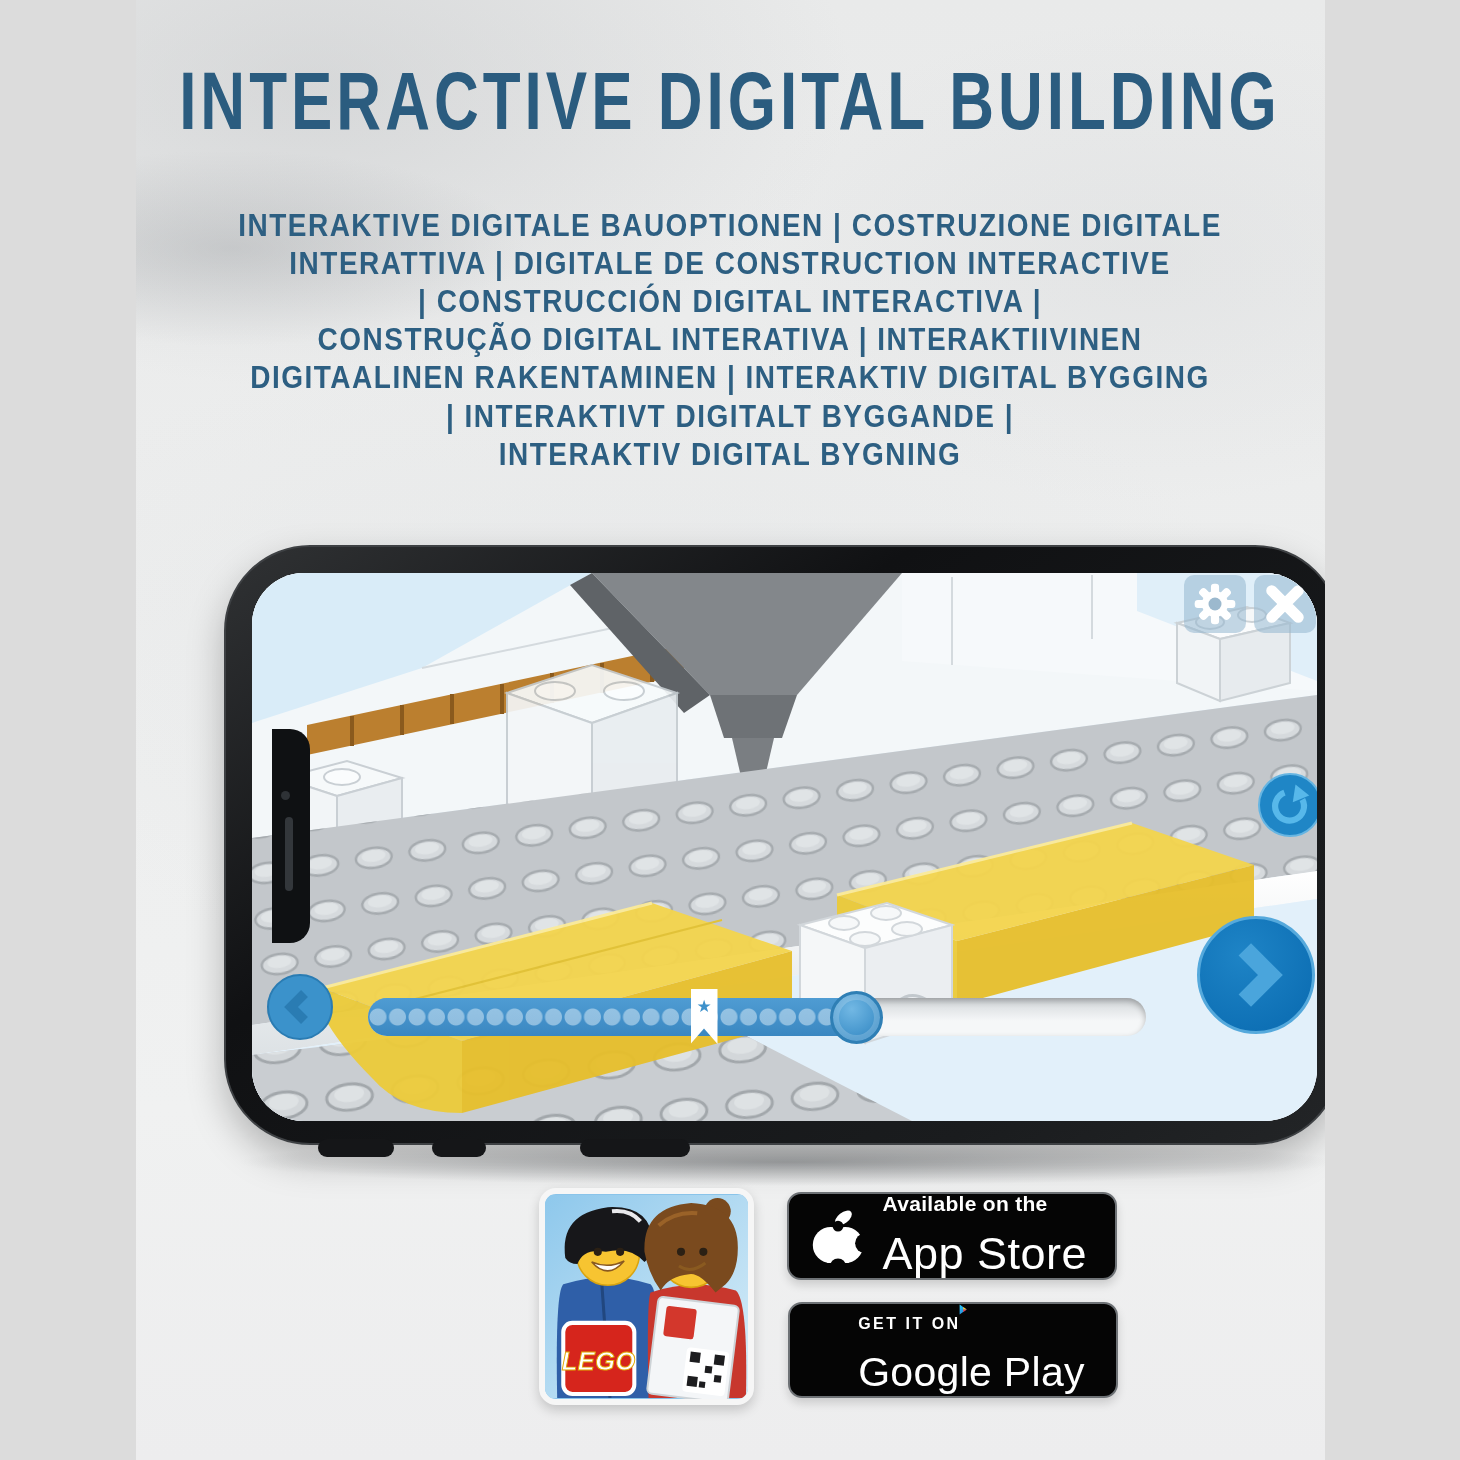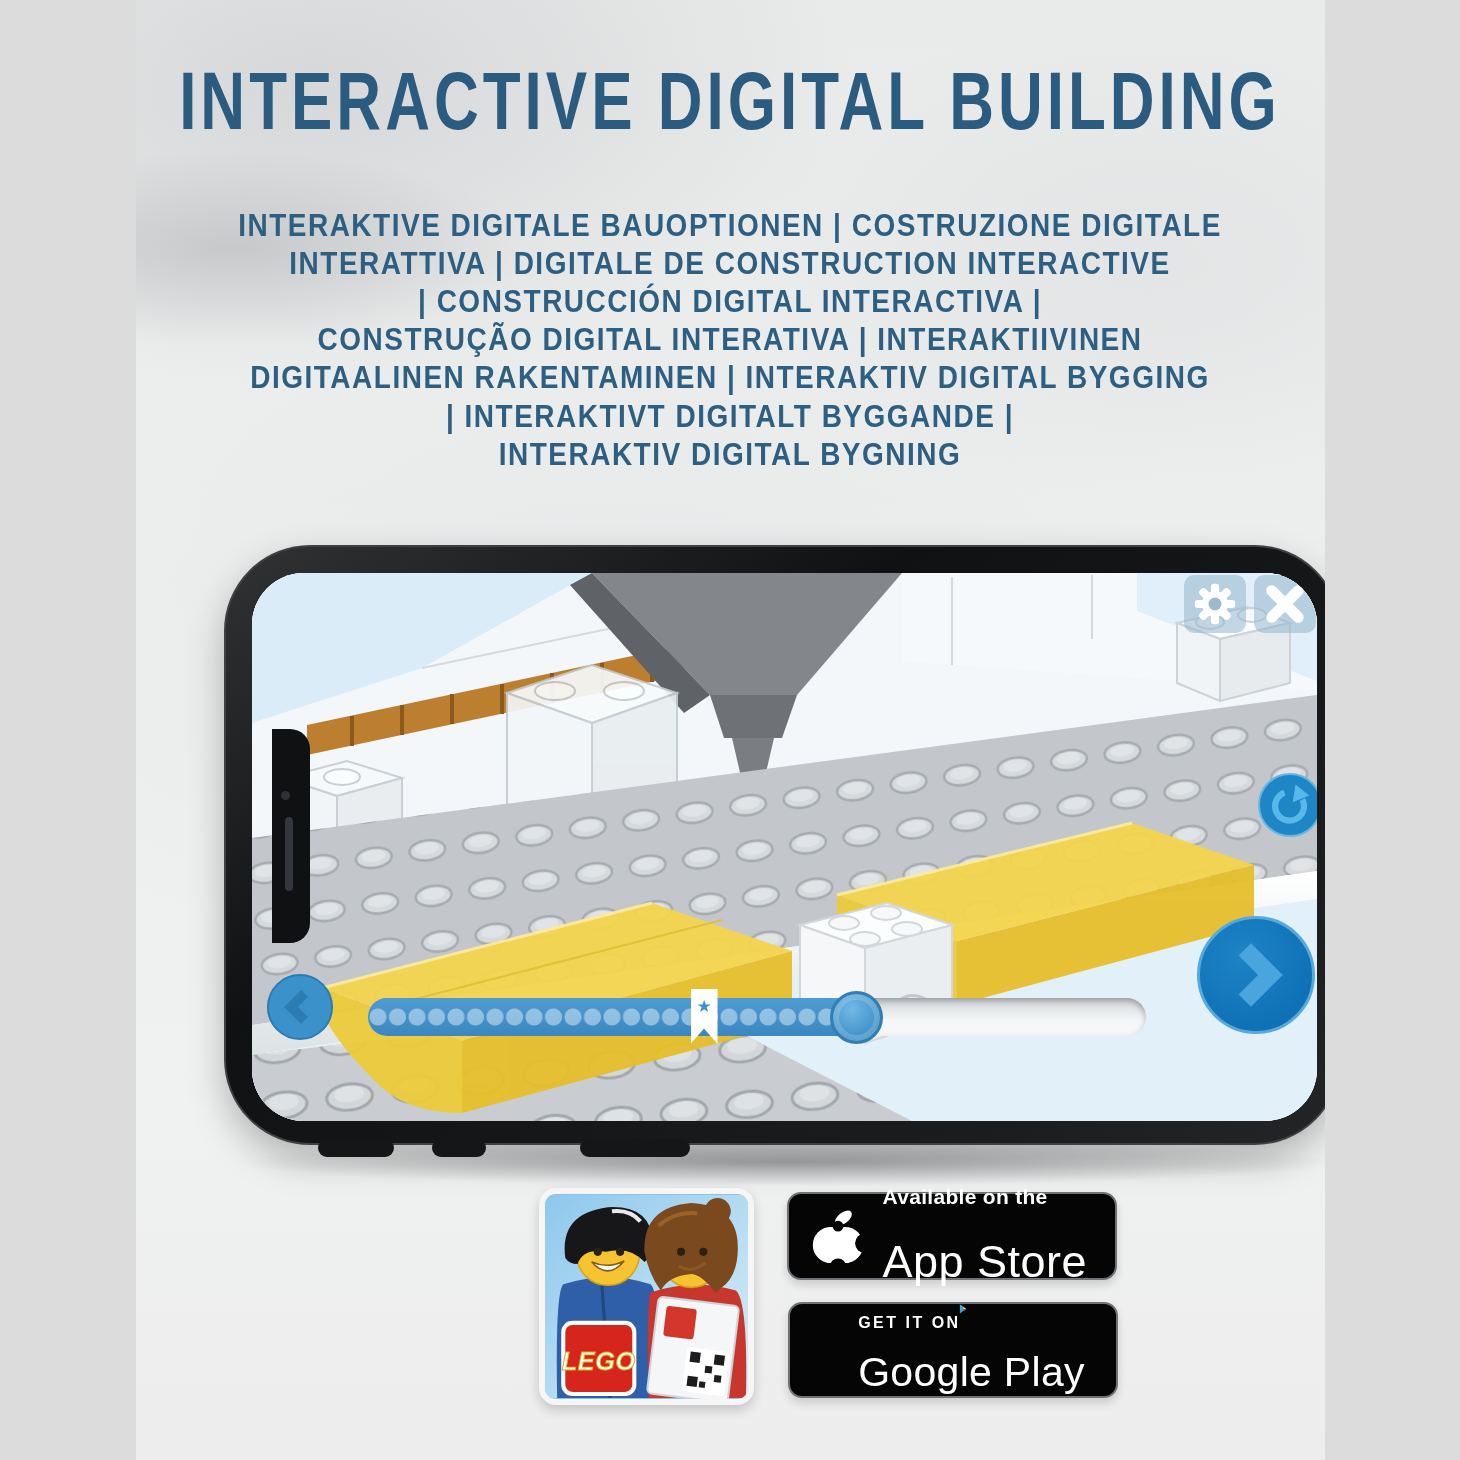--- a/index.html
+++ b/index.html
@@ -65,25 +65,25 @@
 
   
   .app-icon{left:403px;top:1188px;width:215px;height:217px;border-radius:17px;
     border:6px solid #f6f6f6;box-sizing:border-box;overflow:hidden;
     box-shadow:0 5px 12px rgba(0,0,0,.18);background:#8ac4ea;}
   .store-badge{background:#050505;border:2px solid #6e7276;border-radius:14px;
     box-sizing:border-box;display:flex;align-items:center;color:#fff;
     box-shadow:0 5px 10px rgba(0,0,0,.15);}
   .as-badge{left:651px;top:1192px;width:330px;height:88px;padding-left:22px;}
   .gp-badge{left:652px;top:1302px;width:330px;height:96px;padding-left:20px;flex-direction:column;}
-  .badge-text{display:flex;flex-direction:column;justify-content:center;margin-left:18px;gap:15px;}
+  .badge-text{display:flex;flex-direction:column;justify-content:center;margin-left:18px;}
   .as-line1{font-size:21px;font-weight:600;letter-spacing:.3px;}
   .as-line2{font-size:45px;font-weight:500;letter-spacing:.5px;margin-top:12px;}
   .gp-line1{font-size:16px;font-weight:600;letter-spacing:2.5px;}
-  .gp-line2{font-size:41px;font-weight:500;letter-spacing:.3px;margin-top:2px;}
+  .gp-line2{font-size:41px;font-weight:500;letter-spacing:.3px;margin-top:16px;}
 </style>
 </head>
 <body>
 
 <div id="canvas">
 
   <div class="abs title">INTERACTIVE DIGITAL BUILDING</div>
   <div class="abs subtitle">
     <div>INTERAKTIVE DIGITALE BAUOPTIONEN | COSTRUZIONE DIGITALE</div>
     <div>INTERATTIVA | DIGITALE DE CONSTRUCTION INTERACTIVE</div>

